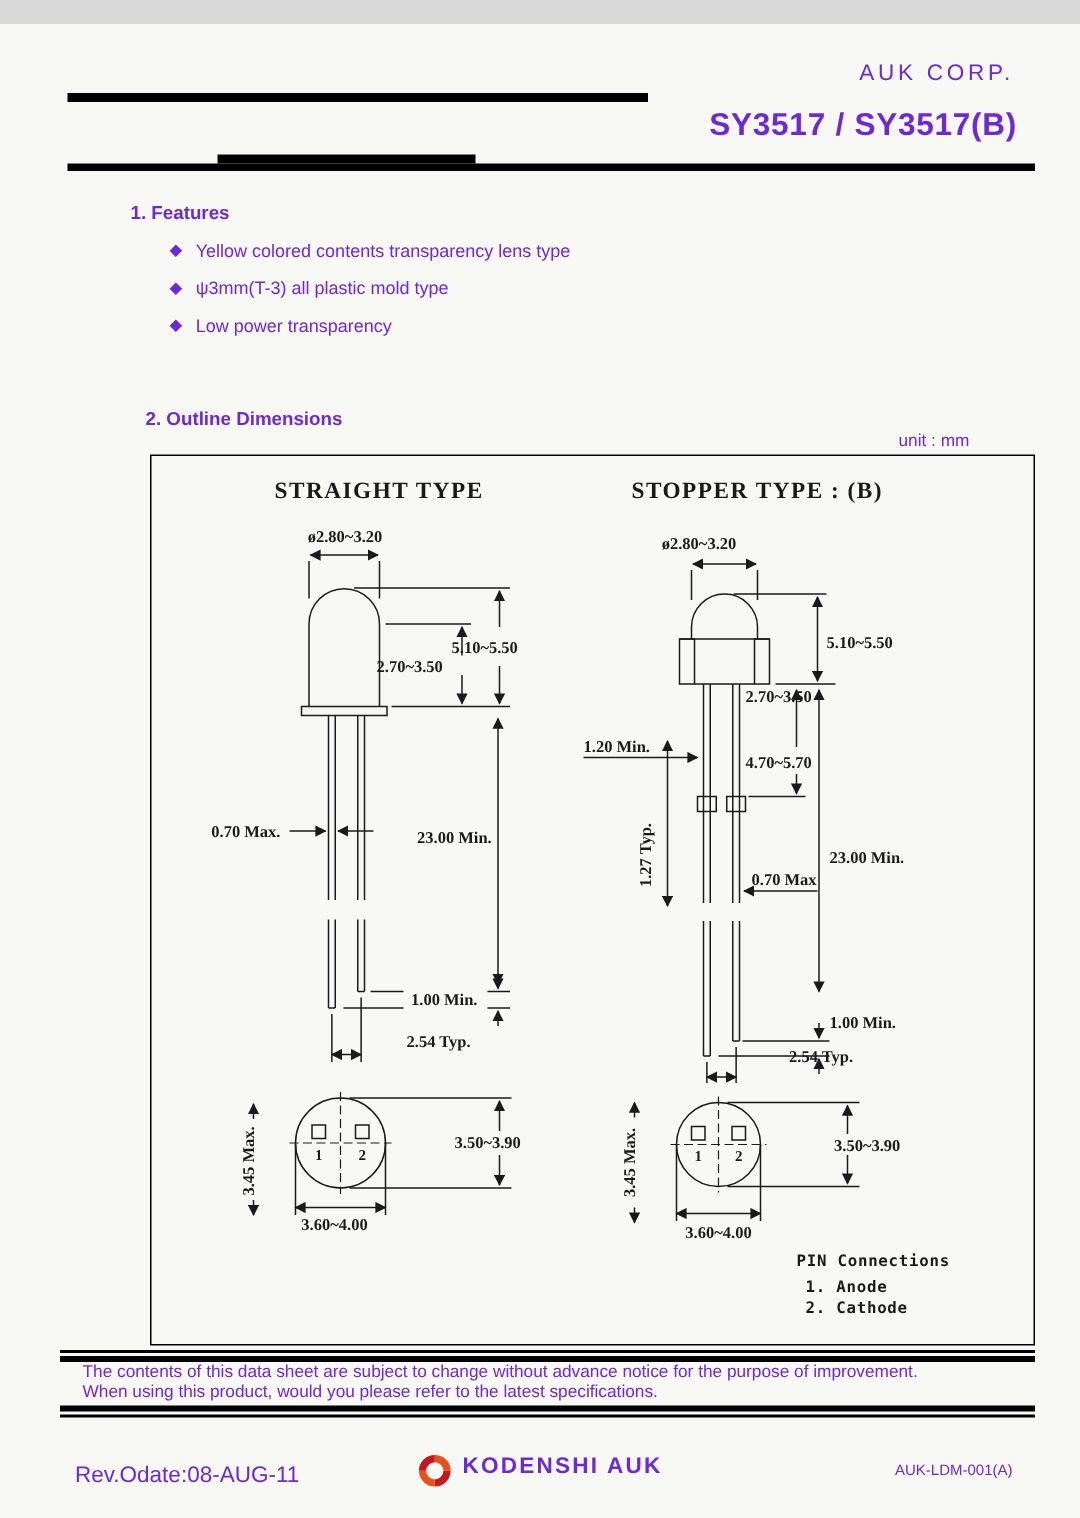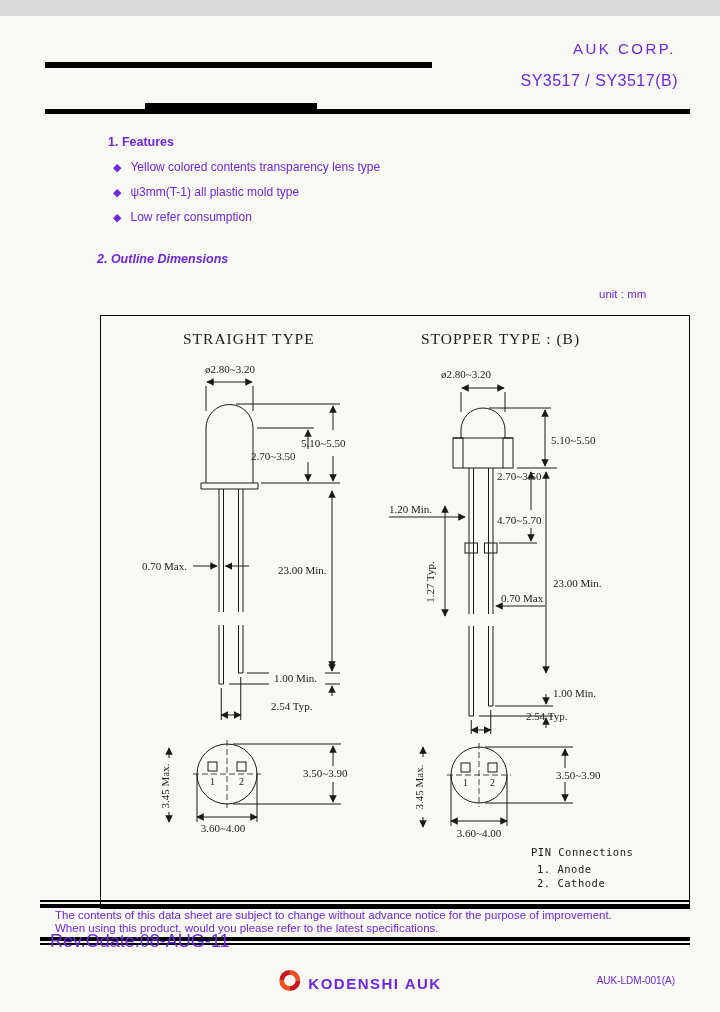--- a/index.html
+++ b/index.html
@@ -4,67 +4,67 @@
 <style>
   * { margin:0; padding:0; box-sizing:border-box; }
   html,body { background:#d9d9d9; }
   .page {
     position:relative; width:720px; height:1012px; margin:16px auto;
     background:#f8f8f4; color:#6d28d9;
     font-family:"Liberation Sans", sans-serif; overflow:hidden;
   }
   .bar { position:absolute; background:#000; }
   .company { position:absolute; top:24px; right:44px; font-size:15px; letter-spacing:2.5px; }
-  .title { position:absolute; top:56px; right:42px; font-size:16px; font-weight:normal; letter-spacing:.5px; }
+  .title { position:absolute; top:56px; right:42px; font-size:21px; font-weight:bold; letter-spacing:.5px; }
   .sec-heading { position:absolute; font-size:12.5px; font-weight:bold; }
   .feature-item { position:absolute; left:113px; font-size:12px; display:flex; align-items:center; gap:9px; }
   .bullet { font-size:11px; line-height:1; }
   .unit { position:absolute; left:599px; top:272px; font-size:11.5px; }
-  .diagram-box { position:absolute; left:100px; top:299px; width:590px; height:594px; border:1.3px solid #000; }
+  .diagram-box { position:absolute; left:100px; top:287px; width:590px; height:594px; border:1.3px solid #000;font-weight:bold; }
   #dwg path, #dwg circle, #dwg rect, #dwg line { stroke:#1a1a1a; stroke-width:1; fill:none; }
   #dwg .dash { stroke-dasharray:6 3; stroke-width:.8; }
   #dwg marker path { fill:#1a1a1a; stroke:none; }
   #dwg text { font-family:"Liberation Serif", serif; font-size:11px; fill:#1a1a1a; stroke:none; }
   #dwg .dtitle { font-size:15.5px; letter-spacing:1px; }
   #dwg .pin { font-size:10px; }
   #dwg .mono { font-family:"DejaVu Sans Mono", monospace; font-size:10.5px; letter-spacing:.5px; }
   .rule { position:absolute; left:40px; width:650px; background:#000; }
   .disclaimer { position:absolute; left:55px; font-size:11.5px; }
-  .rev { position:absolute; left:50px; top:915px; font-size:18px; }
+  .rev { position:absolute; left:50px; top:959px; font-size:15px; }
   .docnum { position:absolute; right:45px; top:959px; font-size:10px; }
   .logo-wrap { position:absolute; left:50%; transform:translateX(-50%); top:953px;
-               display:flex; align-items:flex-end; gap:7px; }
+               display:flex; align-items:flex-start; gap:7px; }
   .logo-text { font-size:15px; font-weight:bold; letter-spacing:1.5px; }
 </style>
 </head>
 <body>
 
 <div class="page">
 
   <div class="company">AUK  CORP.</div>
   <div class="bar" style="left:45px; top:46px; width:387px; height:6px;"></div>
   <div class="title">SY3517 / SY3517(B)</div>
   <div class="bar" style="left:145px; top:87px; width:172px; height:6px;"></div>
   <div class="bar" style="left:45px; top:93px; width:645px; height:5px;"></div>
 
-  <div class="sec-heading" style="left:108px; top:119px;">1. Features</div>
+  <div class="sec-heading" style="left:87px; top:119px;">1. Features</div>
   <div class="feature-item" style="top:144px;">
     <span class="bullet">◆</span>
     <span>Yellow colored contents transparency lens type</span>
   </div>
   <div class="feature-item" style="top:169px;">
     <span class="bullet">◆</span>
-    <span>ψ3mm(T-1) all plastic mold type</span>
+    <span>ψ3mm(T-3) all plastic mold type</span>
   </div>
   <div class="feature-item" style="top:194px;">
     <span class="bullet">◆</span>
-    <span>Low refer consumption</span>
-  </div>
-
-  <div class="sec-heading" style="left:97px; top:236px;font-style:italic;">2. Outline Dimensions</div>
+    <span>Low power transparency</span>
+  </div>
+
+  <div class="sec-heading" style="left:97px; top:256px;">2. Outline Dimensions</div>
   <div class="unit">unit : mm</div>
 
   <div class="diagram-box">
     <svg id="dwg" width="587" height="591" viewBox="0 0 587 591">
       <defs>
         <marker id="arr" viewBox="0 0 10 10" refX="9" refY="5" markerWidth="7.5" markerHeight="7.5" orient="auto-start-reverse">
           <path d="M0,0 L10,5 L0,10 z"></path>
         </marker>
       </defs>
 

